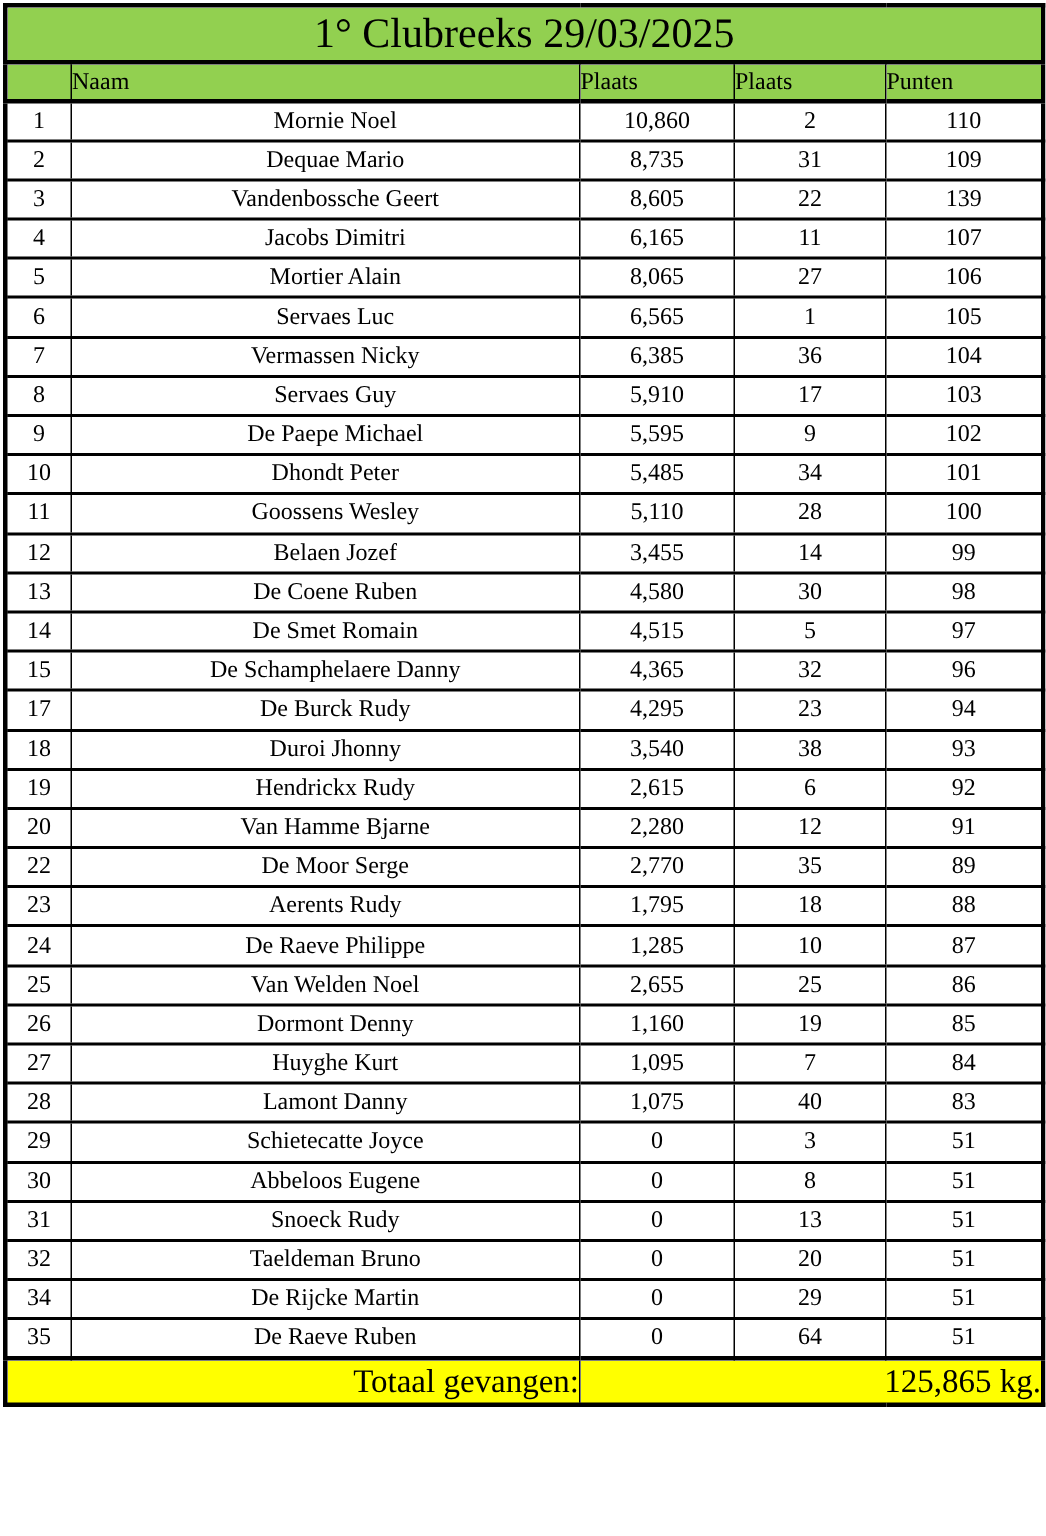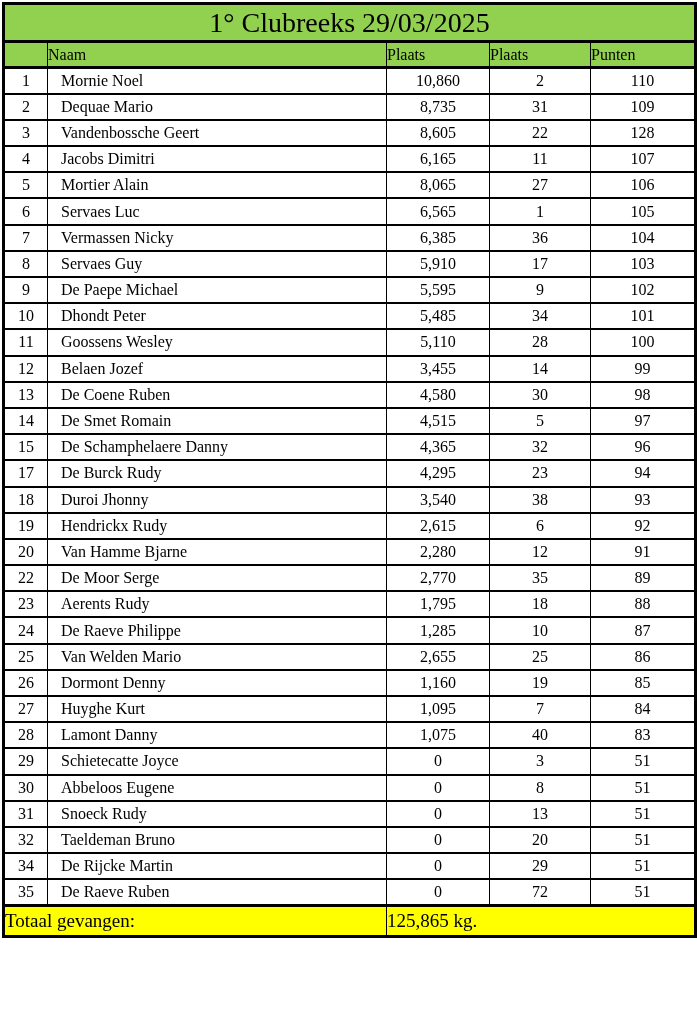--- a/index.html
+++ b/index.html
@@ -65,28 +65,28 @@
     text-align: left;
     border-bottom: 3px solid var(--border);
   }
 
   tbody td {
     background: var(--rowbg);
     height: 26.2px;
     font-size: 16px;
   }
   td.cell-rank   { text-align: center; }
-  td.cell-name   { text-align: left; padding-left: 13px; }
+  td.cell-name   { text-align: center; padding-left: 13px; }
   td.cell-center { text-align: center; }
 
   tfoot td {
     background: var(--yellow);
     height: 31px;
-    font-size: 19px;
-    text-align: left;
+    font-size: 22px;
+    text-align: right;
     border-top: 3px solid var(--border);
   }
 </style>
 </head>
 <body>
 
 <div class="sheet">
   <table class="results">
     <colgroup>
       <col class="c0">
@@ -122,21 +122,21 @@
     <td class="cell-center">8,735</td>
     <td class="cell-center">31</td>
     <td class="cell-center">109</td>
   </tr>
 
   <tr>
     <td class="cell-rank">3</td>
     <td class="cell-name">Vandenbossche Geert</td>
     <td class="cell-center">8,605</td>
     <td class="cell-center">22</td>
-    <td class="cell-center">128</td>
+    <td class="cell-center">139</td>
   </tr>
 
   <tr>
     <td class="cell-rank">4</td>
     <td class="cell-name">Jacobs Dimitri</td>
     <td class="cell-center">6,165</td>
     <td class="cell-center">11</td>
     <td class="cell-center">107</td>
   </tr>
 
@@ -281,21 +281,21 @@
   <tr>
     <td class="cell-rank">24</td>
     <td class="cell-name">De Raeve Philippe</td>
     <td class="cell-center">1,285</td>
     <td class="cell-center">10</td>
     <td class="cell-center">87</td>
   </tr>
 
   <tr>
     <td class="cell-rank">25</td>
-    <td class="cell-name">Van Welden Mario</td>
+    <td class="cell-name">Van Welden Noel</td>
     <td class="cell-center">2,655</td>
     <td class="cell-center">25</td>
     <td class="cell-center">86</td>
   </tr>
 
   <tr>
     <td class="cell-rank">26</td>
     <td class="cell-name">Dormont Denny</td>
     <td class="cell-center">1,160</td>
     <td class="cell-center">19</td>
@@ -356,21 +356,21 @@
     <td class="cell-name">De Rijcke Martin</td>
     <td class="cell-center">0</td>
     <td class="cell-center">29</td>
     <td class="cell-center">51</td>
   </tr>
 
   <tr>
     <td class="cell-rank">35</td>
     <td class="cell-name">De Raeve Ruben</td>
     <td class="cell-center">0</td>
-    <td class="cell-center">72</td>
+    <td class="cell-center">64</td>
     <td class="cell-center">51</td>
   </tr>
 </tbody>
     <tfoot>
       <tr>
         <td colspan="2">Totaal gevangen:</td>
         <td colspan="3">125,865 kg.</td>
       </tr>
     </tfoot>
   </table>

